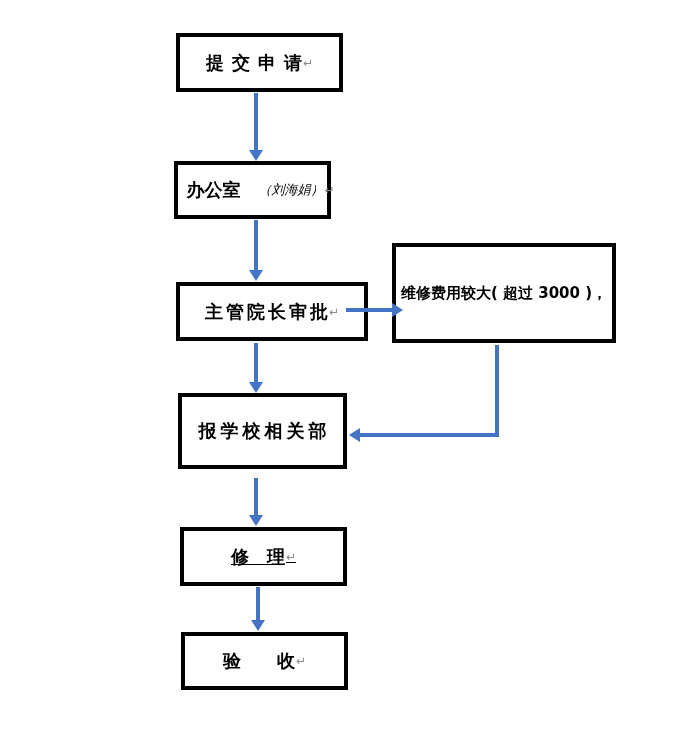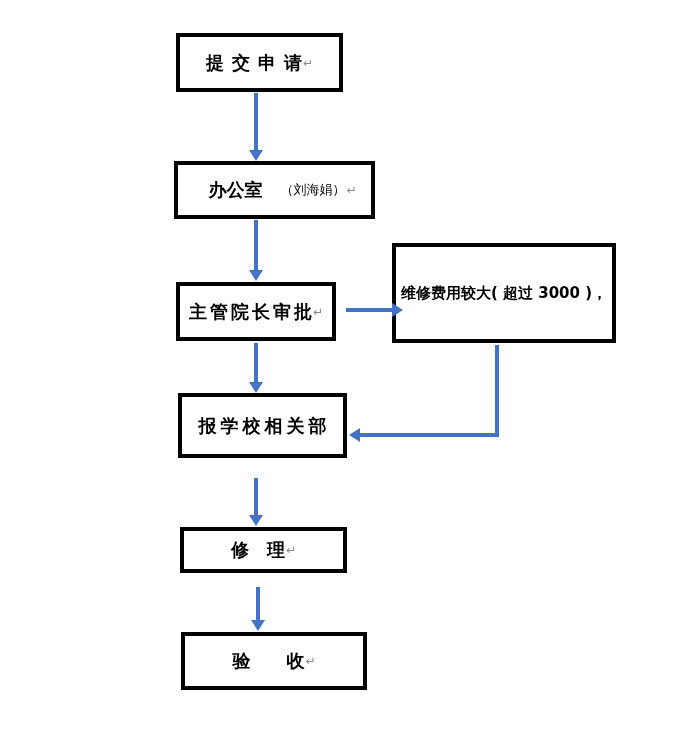--- a/index.html
+++ b/index.html
@@ -10,31 +10,31 @@
   .node{
     position:absolute;box-sizing:border-box;border:4px solid var(--border,#000);
     background:#fff;color:#000;display:flex;align-items:center;justify-content:center;
     font-weight:bold;white-space:nowrap;
   }
   .lbl{display:inline-block;}
   .ret{font-weight:normal;color:var(--ret,#8a8a8a);font-size:12px;margin-left:1px;letter-spacing:0;}
   
   #n-submit {left:176px;top:33px; width:167px;height:59px;font-size:18px;}
   #n-submit .lbl{letter-spacing:8px;margin-right:-8px;}
-  #n-office {left:174px;top:161px;width:201px;height:58px;font-size:18px;padding-left:16px;}
-  #n-office .sub{font-size:13px;font-weight:normal;margin-left:18px;}
-  #n-dean   {left:176px;top:282px;width:160px;height:59px;font-size:18px;}
+  #n-office {left:174px;top:161px;width:157px;height:58px;font-size:18px;padding-left:16px;}
+  #n-office .sub{font-size:13px;font-weight:normal;margin-left:18px;font-style:italic;}
+  #n-dean   {left:176px;top:282px;width:192px;height:59px;font-size:18px;}
   #n-dean .lbl{letter-spacing:3px;margin-right:-3px;}
   #n-meeting{left:392px;top:243px;width:224px;height:100px;font-size:15px;
              flex-direction:column;justify-content:center;padding:12px 2px;}
-  #n-report {left:178px;top:393px;width:169px;height:65px;font-size:18px;
+  #n-report {left:178px;top:393px;width:169px;height:76px;font-size:18px;
              flex-direction:column;line-height:34px;}
   #n-report .lbl{letter-spacing:4px;margin-right:-4px;}
-  #n-repair {left:180px;top:527px;width:167px;height:46px;font-size:18px;}
-  #n-accept {left:181px;top:632px;width:186px;height:58px;font-size:18px;}
+  #n-repair {left:180px;top:527px;width:167px;height:59px;font-size:18px;text-decoration:underline;}
+  #n-accept {left:181px;top:632px;width:167px;height:58px;font-size:18px;}
   
   .vshaft{position:absolute;width:4px;background:var(--arrow,#4472C4);}
   .hshaft{position:absolute;height:4px;background:var(--arrow,#4472C4);}
   .head{position:absolute;width:0;height:0;}
   .head.down {border-left:7px solid transparent;border-right:7px solid transparent;border-top:11px solid var(--arrow,#4472C4);}
   .head.right{border-top:7px solid transparent;border-bottom:7px solid transparent;border-left:11px solid var(--arrow,#4472C4);}
   .head.left {border-top:7px solid transparent;border-bottom:7px solid transparent;border-right:11px solid var(--arrow,#4472C4);}
   #a1-shaft{left:254px;top:93px;height:57px;}  #a1-head{left:249px;top:150px;}
   #a2-shaft{left:254px;top:220px;height:50px;} #a2-head{left:249px;top:270px;}
   #a3-shaft{left:346px;top:308px;width:46px;}  #a3-head{left:392px;top:303px;}

